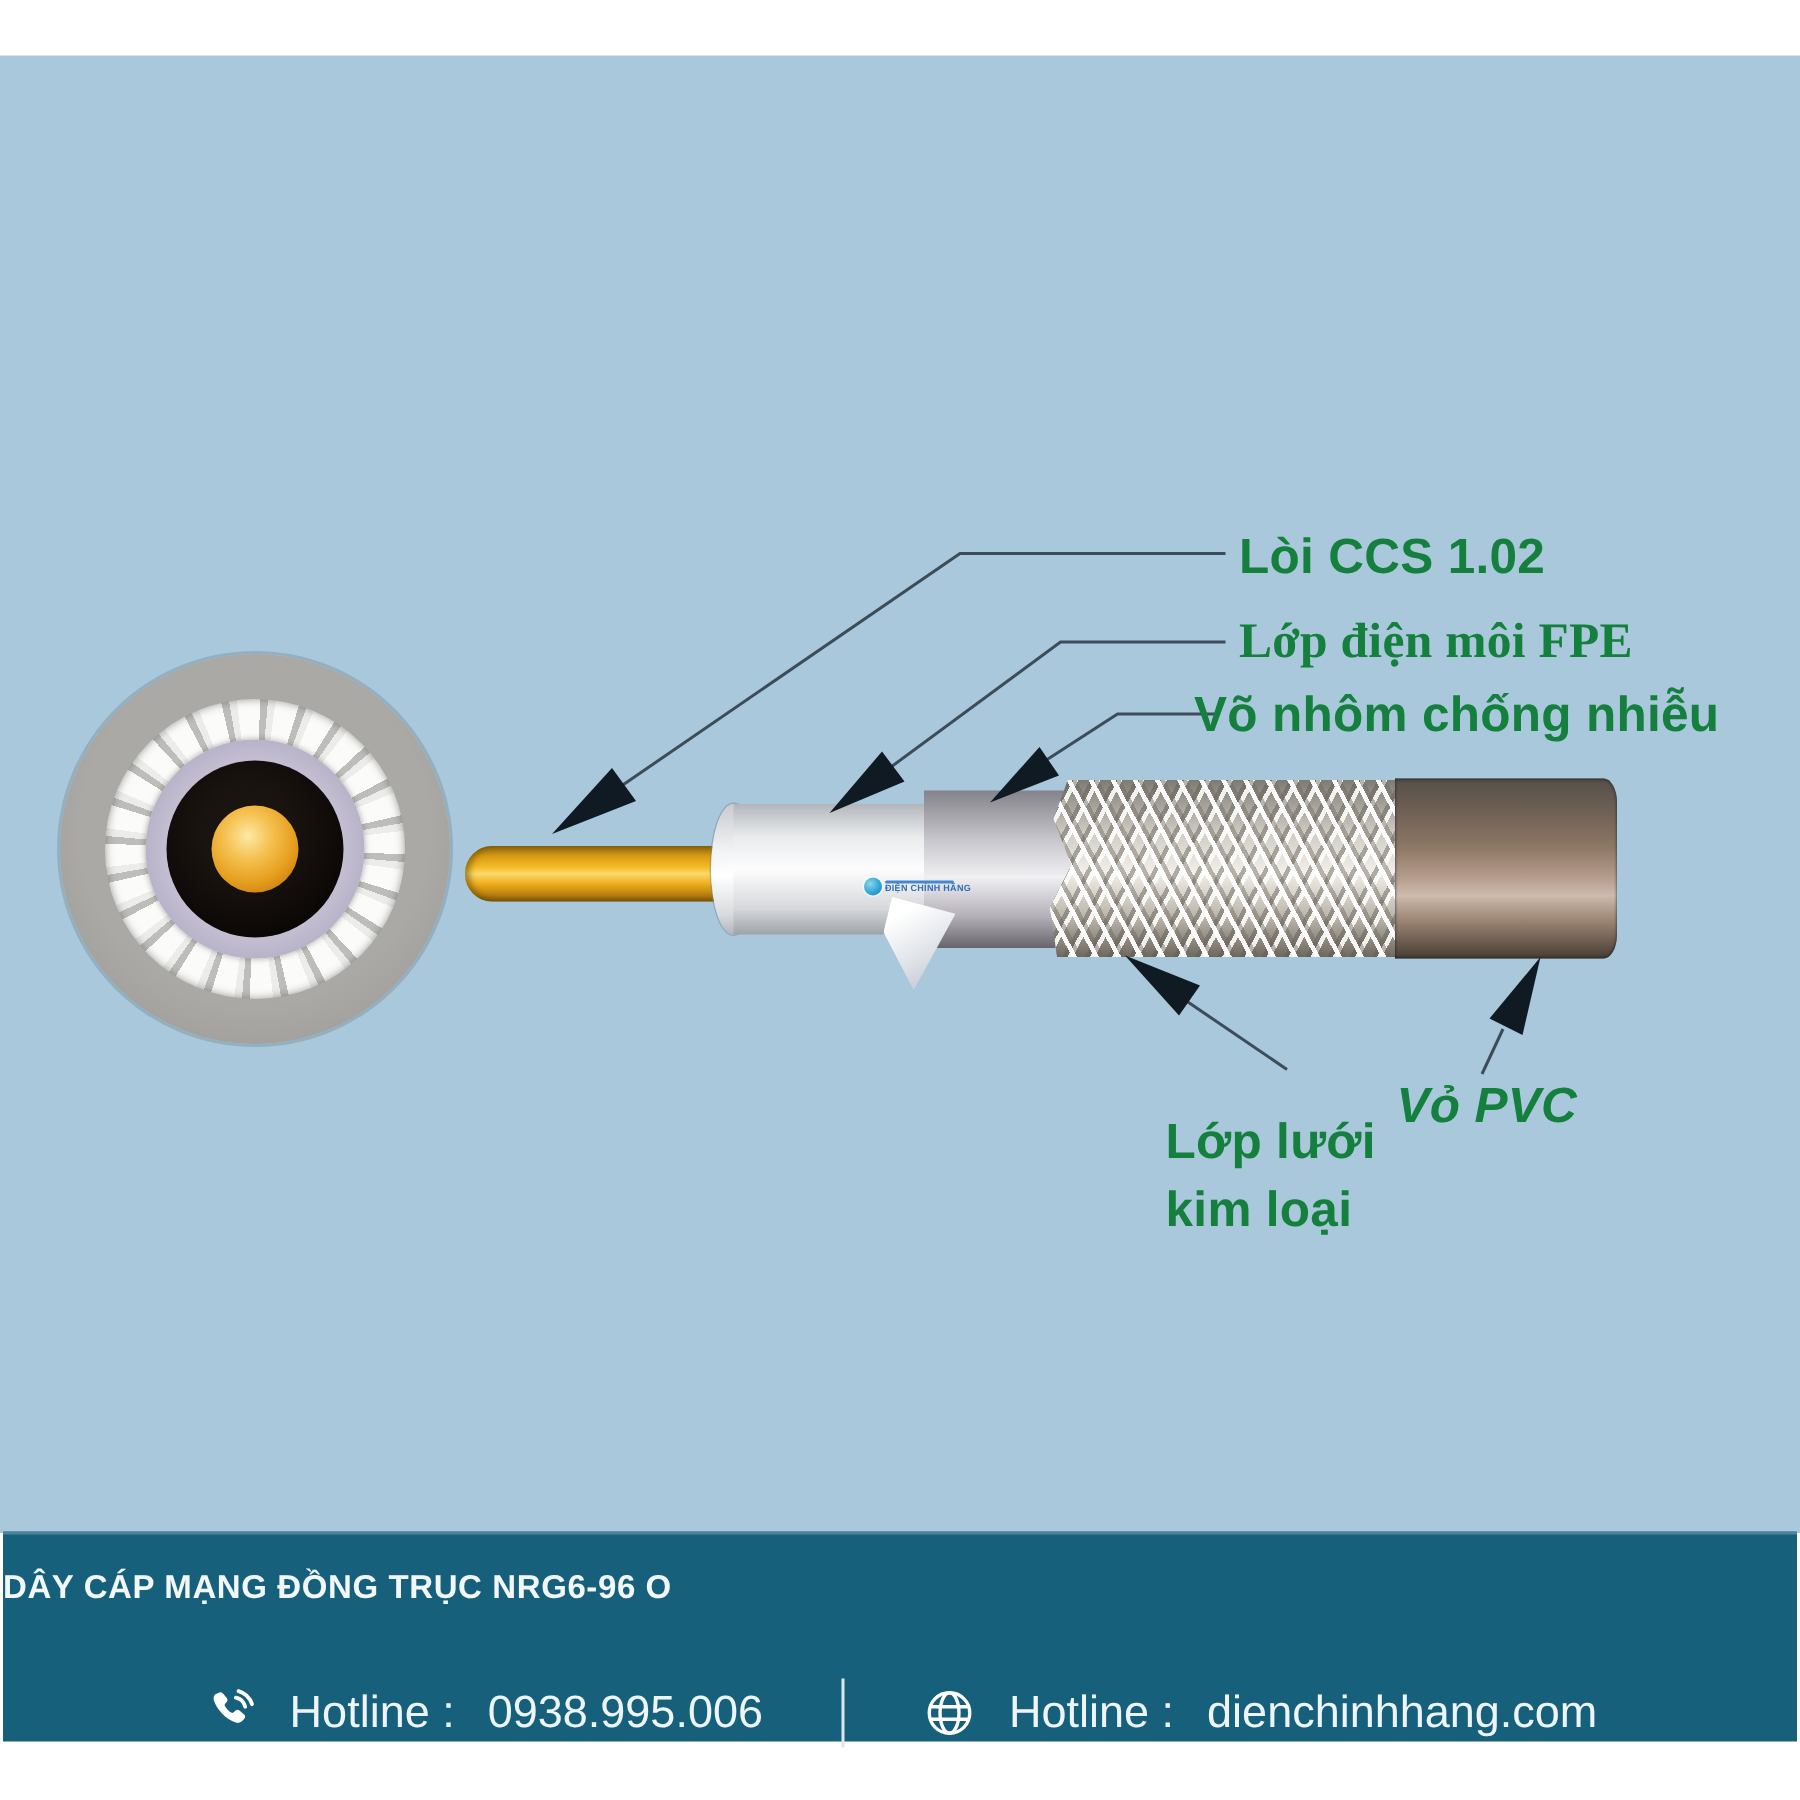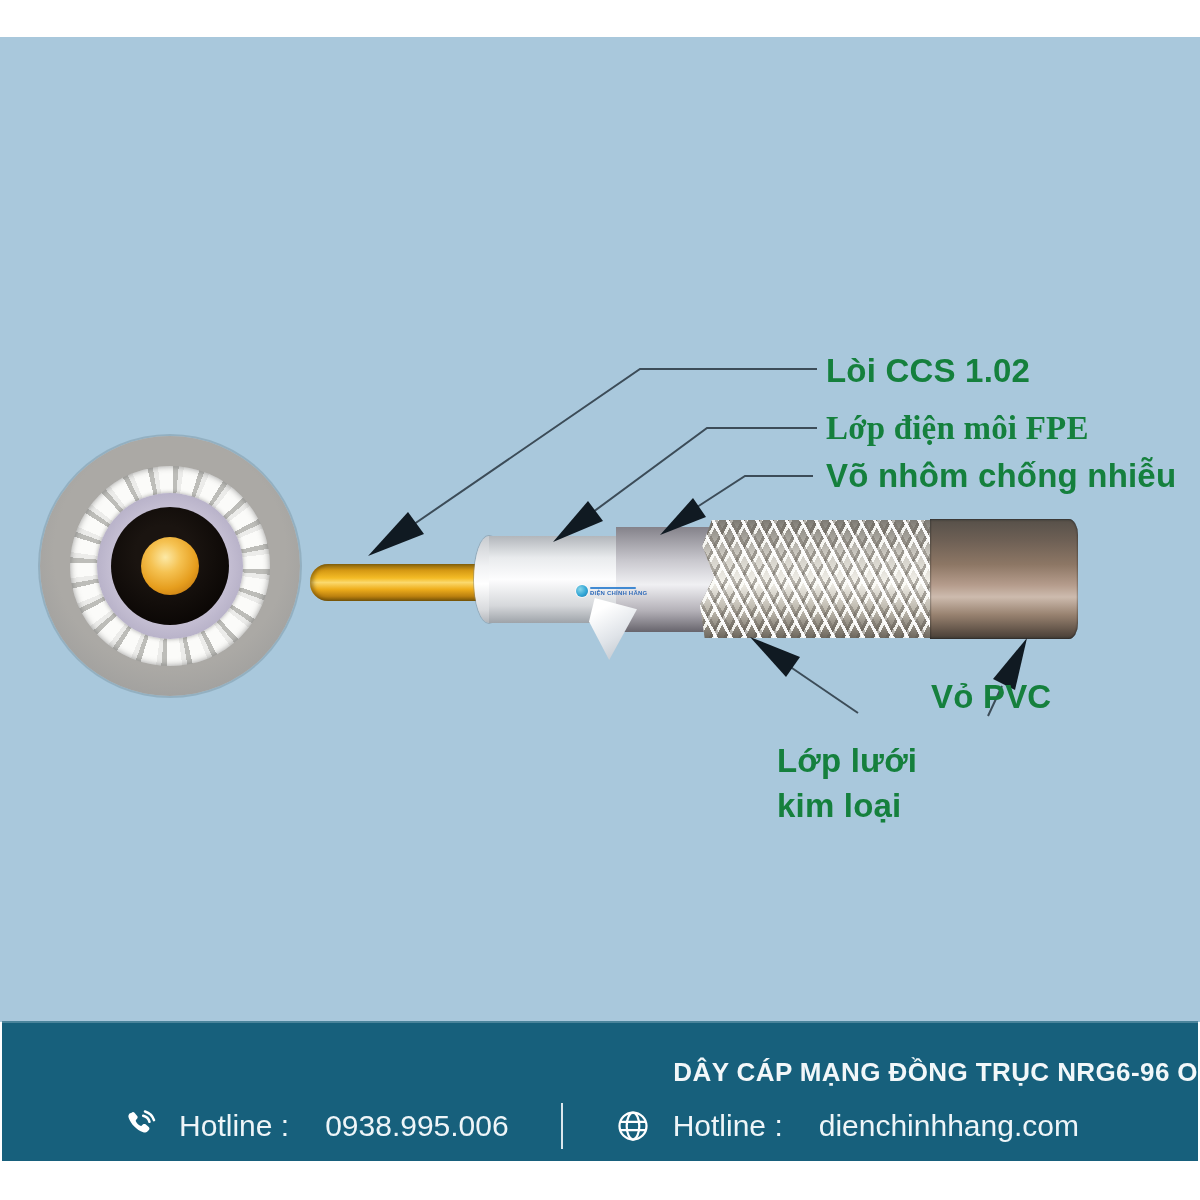--- a/index.html
+++ b/index.html
@@ -62,35 +62,35 @@
   
   svg.overlay{position:absolute;left:0;top:0;width:1200px;height:1200px;pointer-events:none;}
   .leader{stroke:#3c4c58;stroke-width:2;fill:none;}
   .arrowhead{fill:#101a22;}
 
   
   .dlabel{position:absolute;color:#15803d;font-size:33px;font-weight:600;
           letter-spacing:.2px;white-space:nowrap;line-height:38px;}
   .lab-core{left:826px;top:352px;}
   .lab-dielectric{left:826px;top:409px;font-family:Liberation Serif, serif;}
-  .lab-foil{left:826px;top:457px;}
+  .lab-foil{left:796px;top:457px;}
   .lab-braid{left:777px;top:714px;line-height:45px;margin-top:24px;}
-  .lab-jacket{left:931px;top:674px;line-height:45px;}
+  .lab-jacket{left:931px;top:714px;line-height:45px;font-style:italic;}
 
   
   .banner{left:2px;top:1021px;width:1196px;height:140px;background:#17607c;
           box-shadow:inset 0 2px 0 rgba(170,200,215,.35);}
-  .banner-title{position:absolute;left:0;top:24px;width:100%;text-align:right;
-          color:#f2f7f9;font-size:26px;font-weight:700;letter-spacing:.4px;white-space:nowrap;margin-top:12px;}
-  .banner-contact{position:absolute;left:0;top:82px;width:100%;display:flex;
+  .banner-title{position:absolute;left:0;top:24px;width:100%;text-align:left;
+          color:#f2f7f9;font-size:22px;font-weight:700;letter-spacing:.4px;white-space:nowrap;}
+  .banner-contact{position:absolute;left:0;top:98px;width:100%;display:flex;
           justify-content:center;align-items:center;gap:22px;color:#eef5f8;
           font-size:30px;font-weight:500;white-space:nowrap;}
   .c-icon{width:36px;height:36px;flex:0 0 auto;display:block;}
   .c-div{width:2px;height:46px;background:#dbe7ec;margin:0 30px;}
-  .c-num{margin-left:14px;}
+  .c-num{margin-left:0;}
 </style>
 </head>
 <body>
 
 <div class="abs bg-blue"></div>
 
 <div class="abs">
   <div class="ring cs-outer"></div>
   <div class="ring cs-braid"></div>
   <div class="ring cs-foil"></div>

